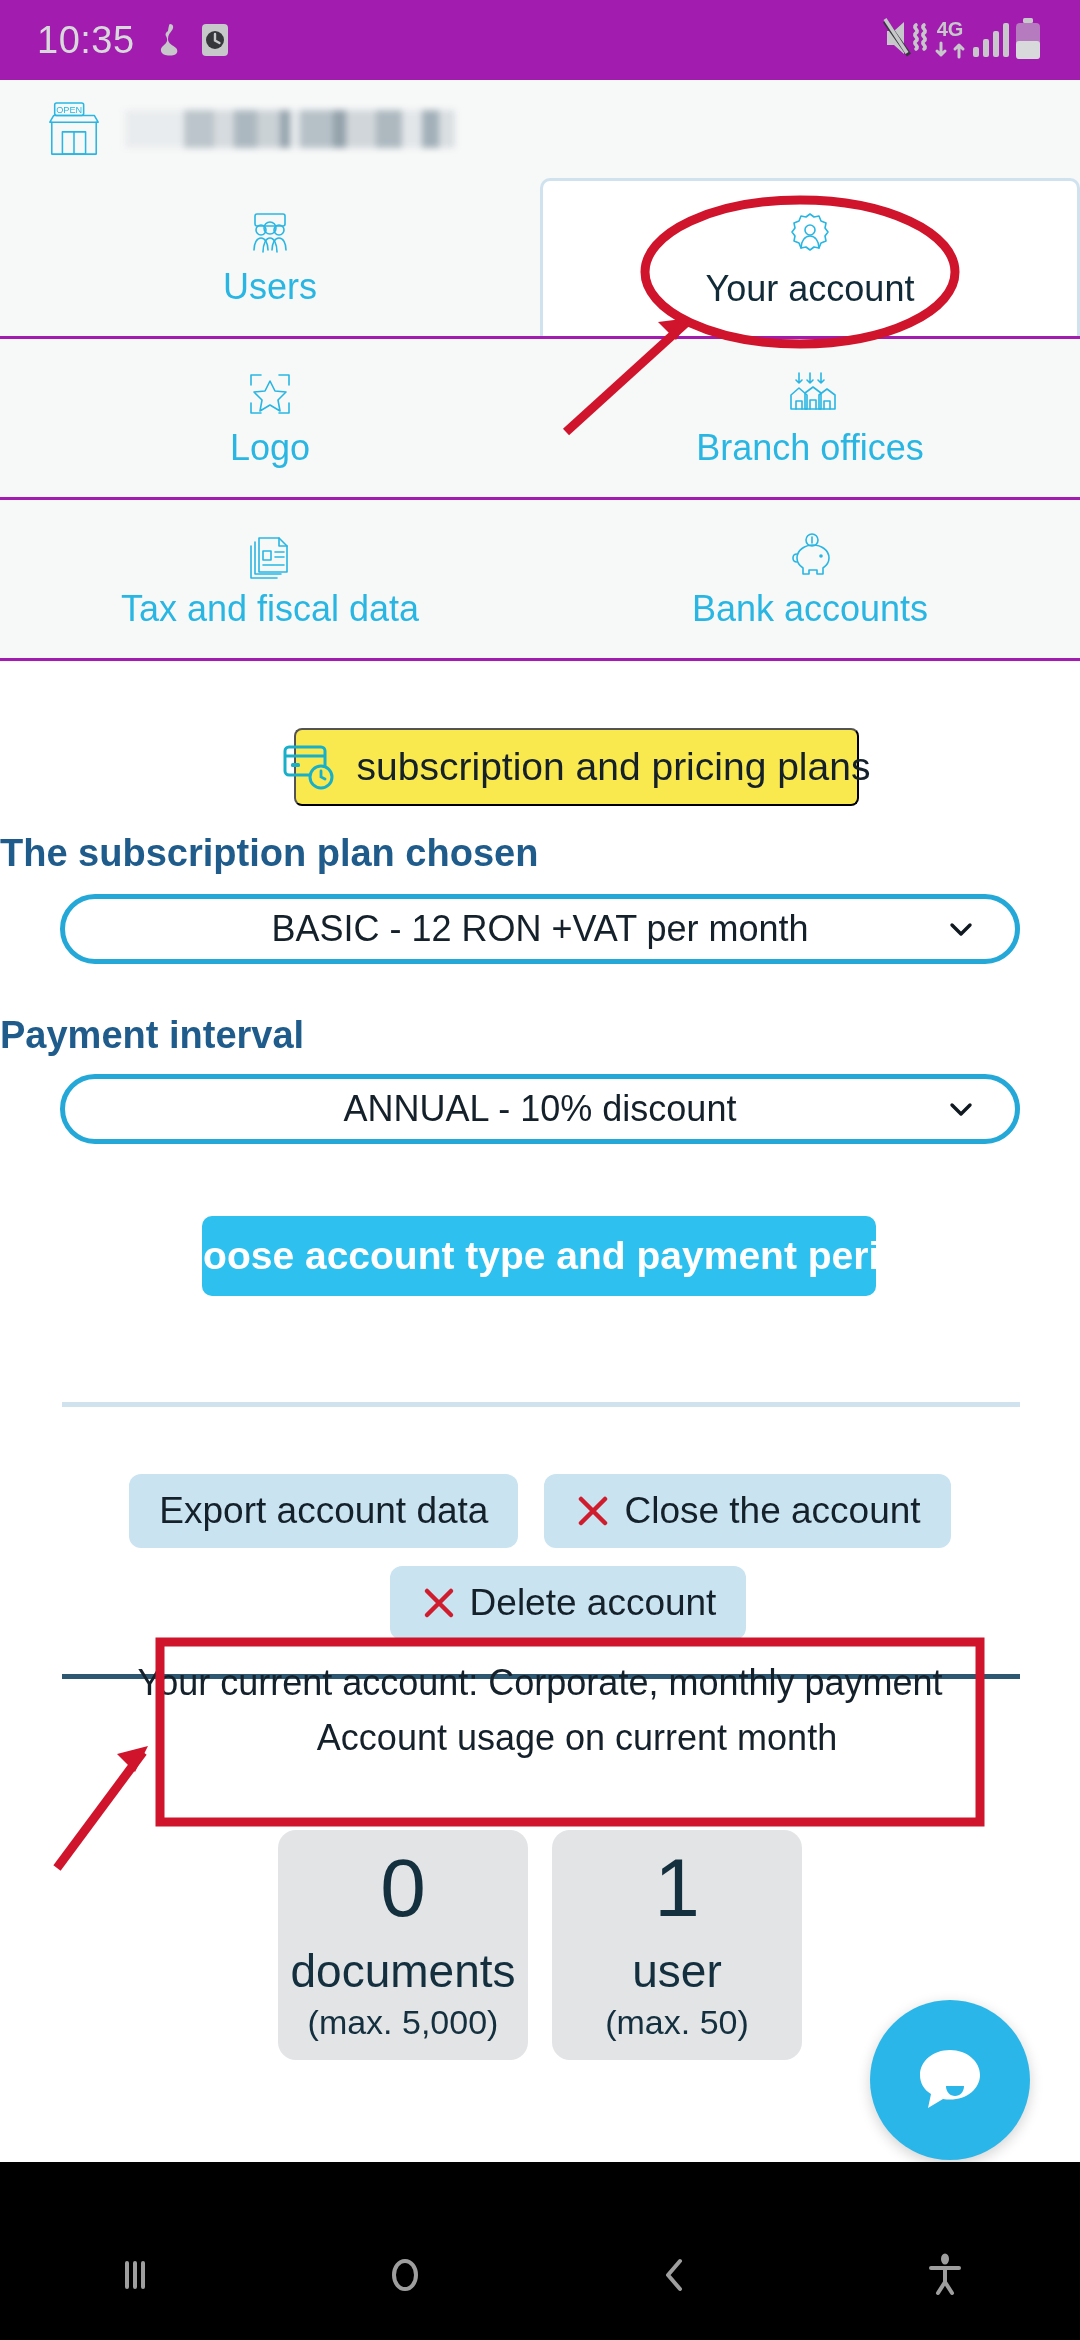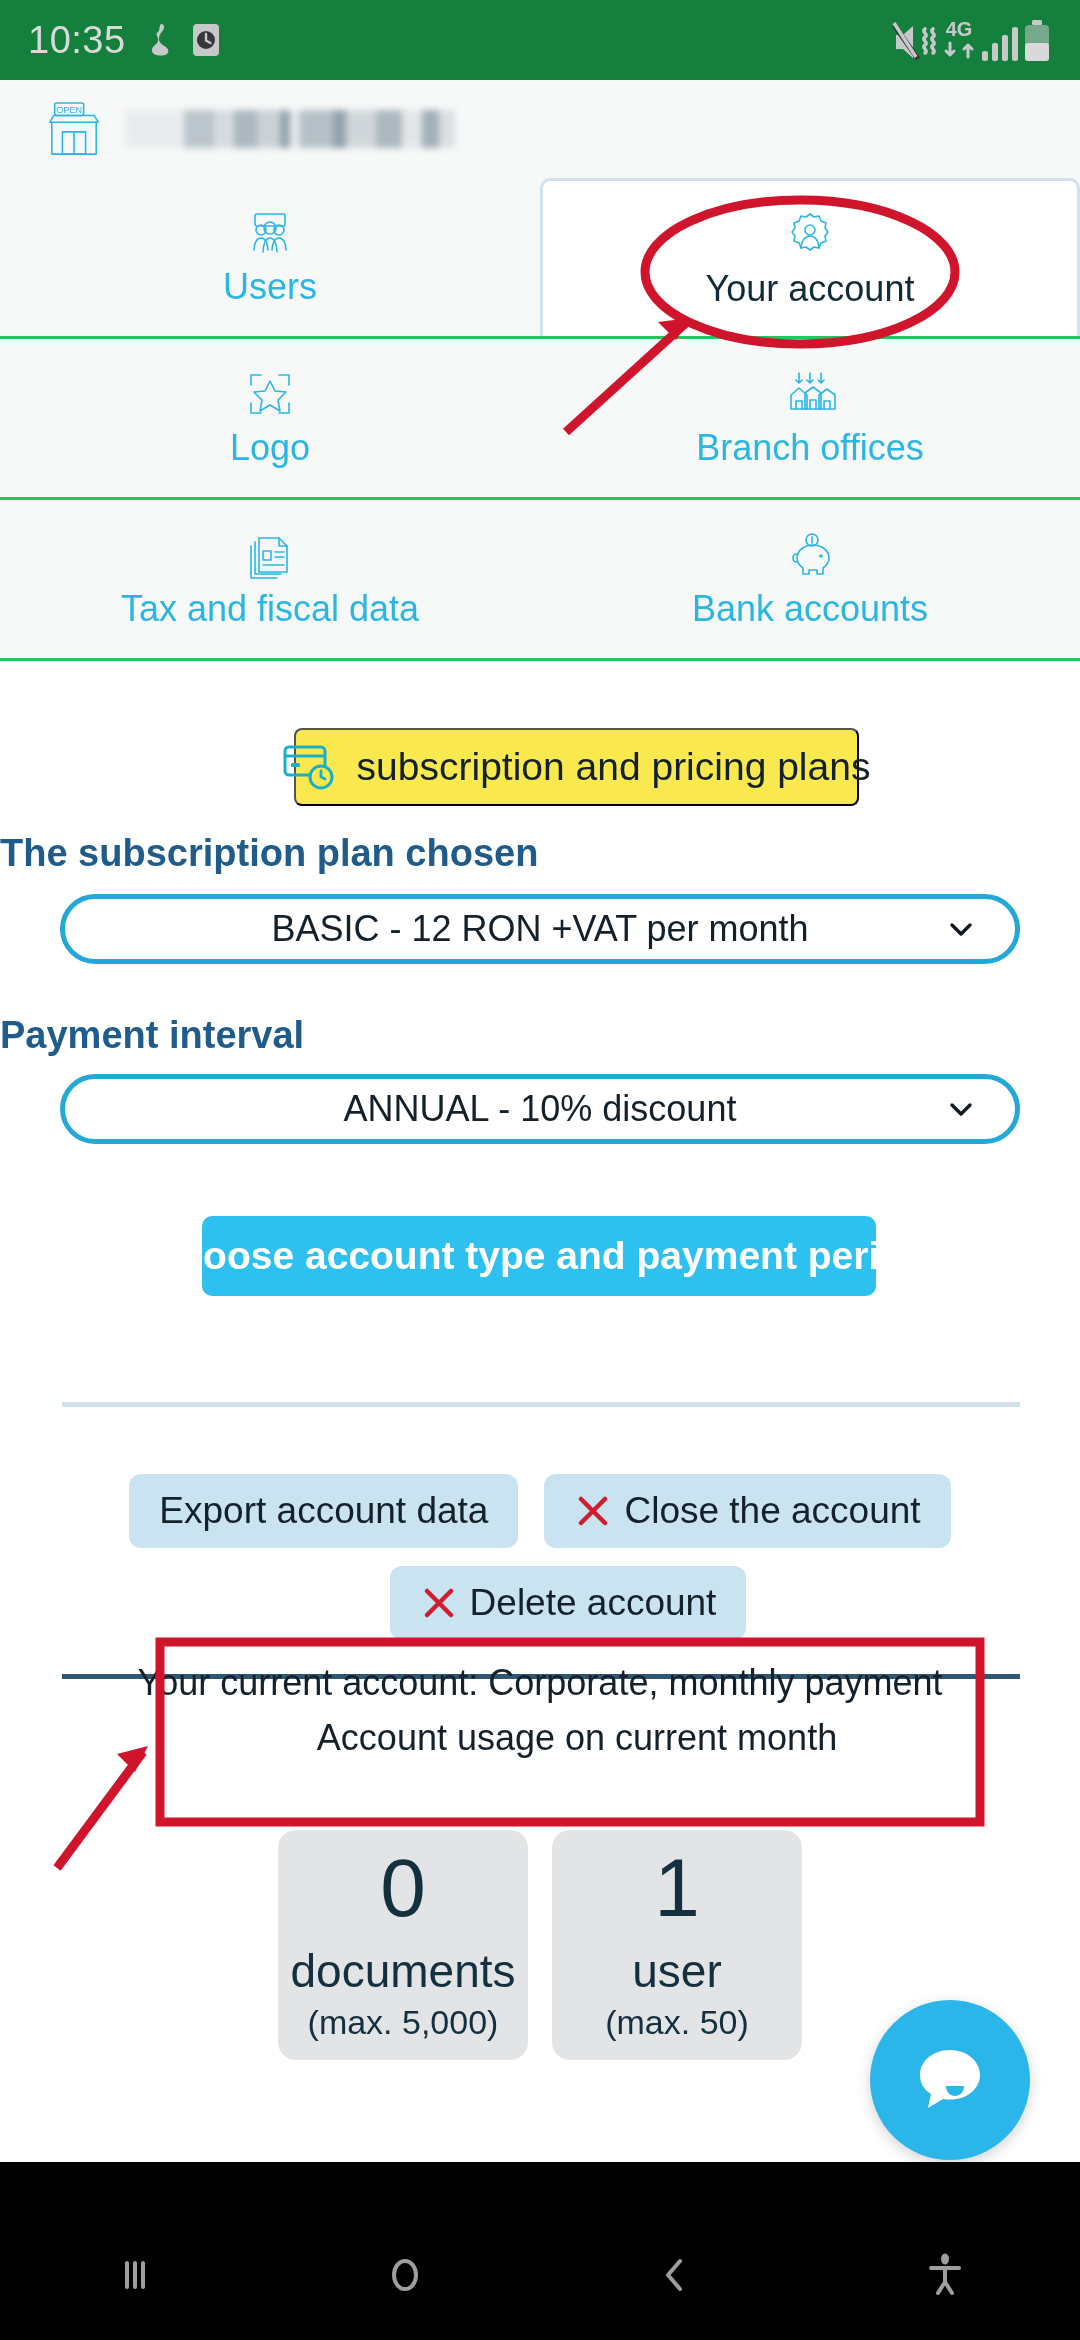--- a/index.html
+++ b/index.html
@@ -12,31 +12,31 @@
   #phone {
     position: relative;
     width: 1080px; height: 2340px;
     background: #ffffff;
   }
 
   
   .statusbar {
     position: absolute; top: 0; left: 0;
     width: 1080px; height: 80px;
-    background: #15803d;
+    background: #a21caf;
     display: flex; align-items: center;
-    padding: 0 28px;
+    padding: 0 37px;
   }
   .sb-clock {
     color: #d8d9da; font-size: 38px; letter-spacing: .5px;
     font-family: "Liberation Sans", sans-serif;
   }
   .sb-left-icons { display: flex; align-items: center; gap: 16px; margin-left: 20px; }
   .sb-spacer { flex: 1; }
-  .sb-right-icons { display: flex; align-items: flex-end; }
+  .sb-right-icons { display: flex; }
   .icon-fill { fill: #c7c8ca; }
 
   
   .appheader {
     position: absolute; top: 80px; left: 0;
     width: 1080px; height: 98px;
     background: #f7f8f8;
     display: flex; align-items: center;
     padding-left: 45px;
   }
@@ -57,21 +57,21 @@
   }
 
   
   .tabgrid {
     position: absolute; top: 178px; left: 0;
     width: 1080px; height: 484px;
     background: #f7f8f8;
   }
   .tabrow {
     display: flex; width: 1080px; height: 161px;
-    border-bottom: 3px solid #22c55e;
+    border-bottom: 3px solid #a21caf;
   }
   .tab {
     flex: 1 1 50%;
     display: flex; flex-direction: column;
     align-items: center; justify-content: center;
     gap: 6px;
     position: relative;
   }
   .tab-label {
     font-size: 36px; color: #29b6e3; font-weight: 400;

